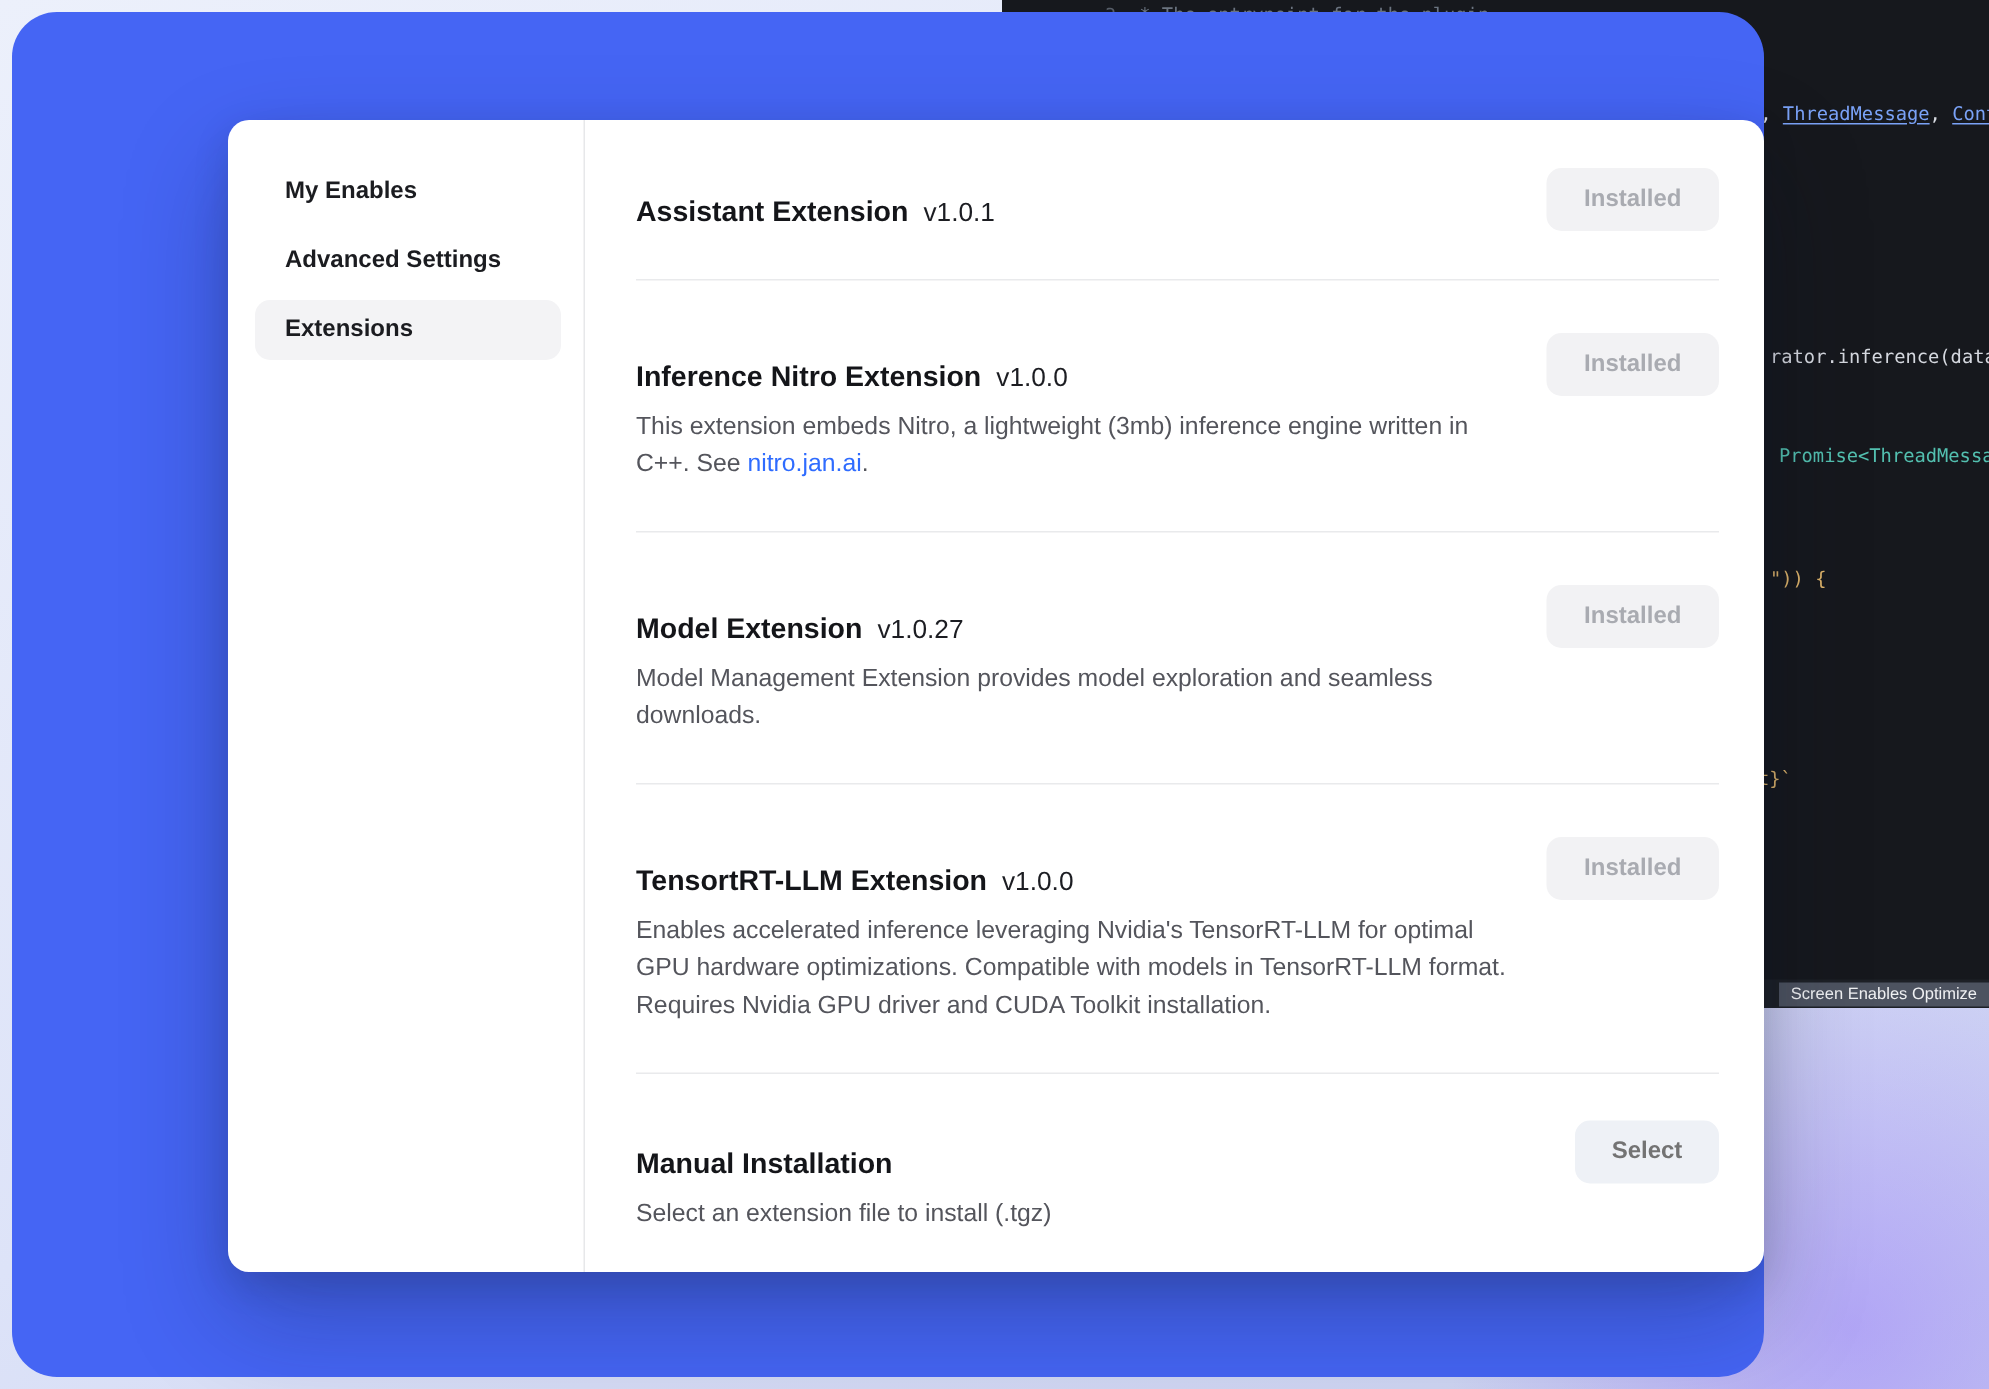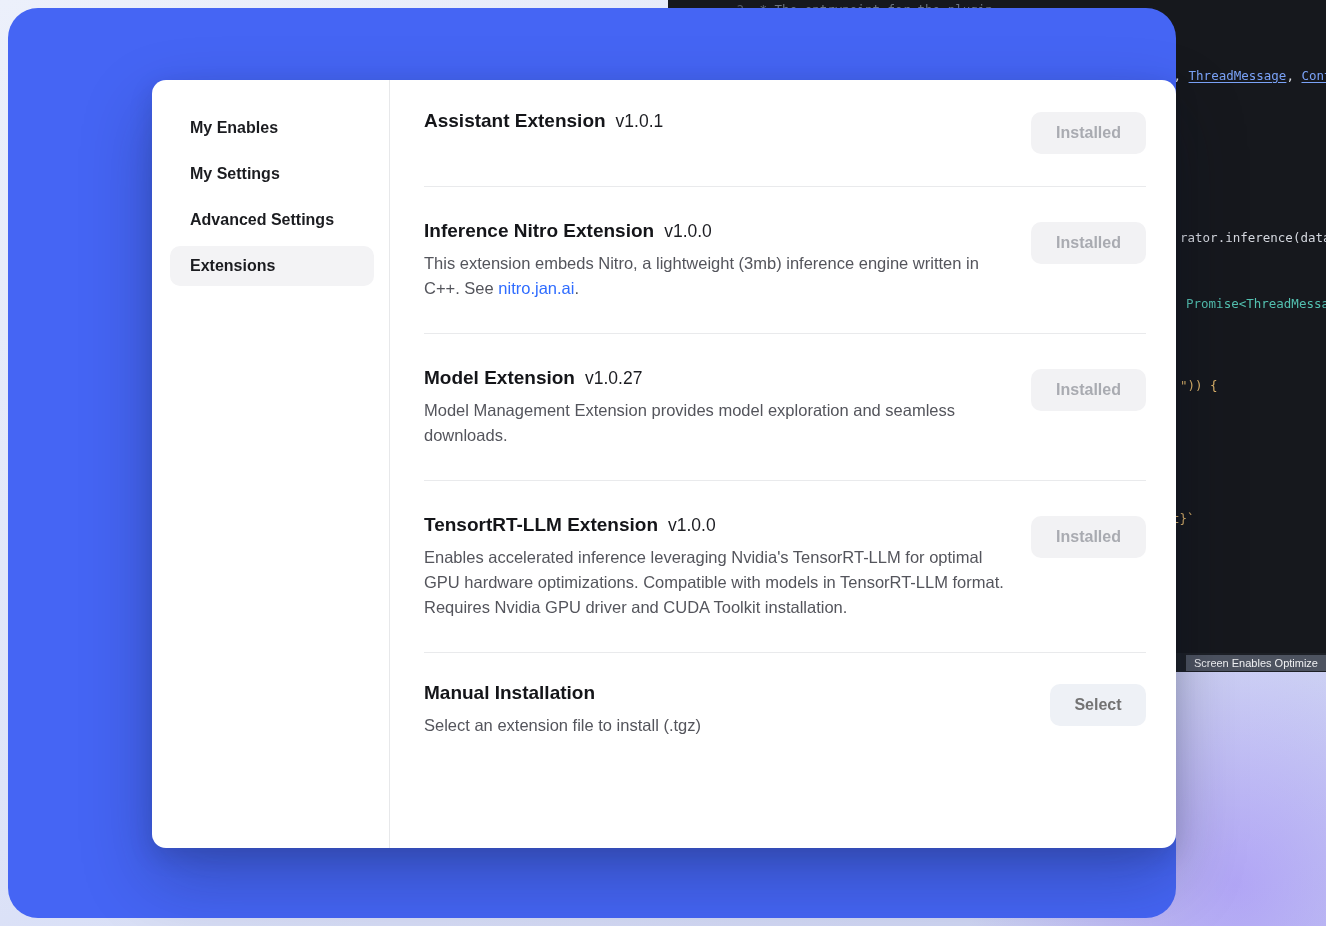--- a/index.html
+++ b/index.html
@@ -77,21 +77,21 @@
   .side-item.active { background:#f3f3f5; }
 
   .content { flex:1; padding:30px 30px 0 34px; overflow:hidden; }
   .section {
     display:flex; justify-content:space-between; align-items:flex-start;
     padding:33px 0 32px; border-bottom:1px solid #e9eaec;
   }
   .section.first { padding-top:0; }
   .section.last  { border-bottom:none; padding-top:29px; padding-bottom:0; }
   .sec-left { width:585px; }
-  .sec-title-row { display:flex; align-items:baseline; gap:10px; }
+  .sec-title-row { display:flex; align-items:baseline; gap:10px;margin-top:21px; }
   .sec-title { font-size:19px; font-weight:700; color:#141519; }
   .sec-version { font-size:17.5px; font-weight:500; color:#1c1d22; }
   .sec-desc { margin-top:9px; font-size:16.5px; line-height:25px; color:#54555c; }
   .link { color:#2f6cff; text-decoration:none; cursor:pointer;margin-top:44px; }
   .btn {
     height:42px; border:none; border-radius:10px;
     display:flex; align-items:center; justify-content:center;
     font-size:16px; font-weight:600; flex:none; margin-top:2px;
     font-family:"Liberation Sans", sans-serif; cursor:pointer;
   }
@@ -130,21 +130,20 @@
     <span class="status-badge">Screen Enables Optimize</span>
   </div>
 </div>
 
 <div class="blue-panel"></div>
 
 <div class="modal">
 
   <aside class="sidebar">
     <div class="side-item">My Enables</div>
-    <div class="side-item">My Settings</div>
     <div class="side-item">Advanced Settings</div>
     <div class="side-item active">Extensions</div>
   </aside>
 
   <main class="content">
 
     <div class="section first">
       <div class="sec-left">
         <div class="sec-title-row">
           <span class="sec-title">Assistant Extension</span>

